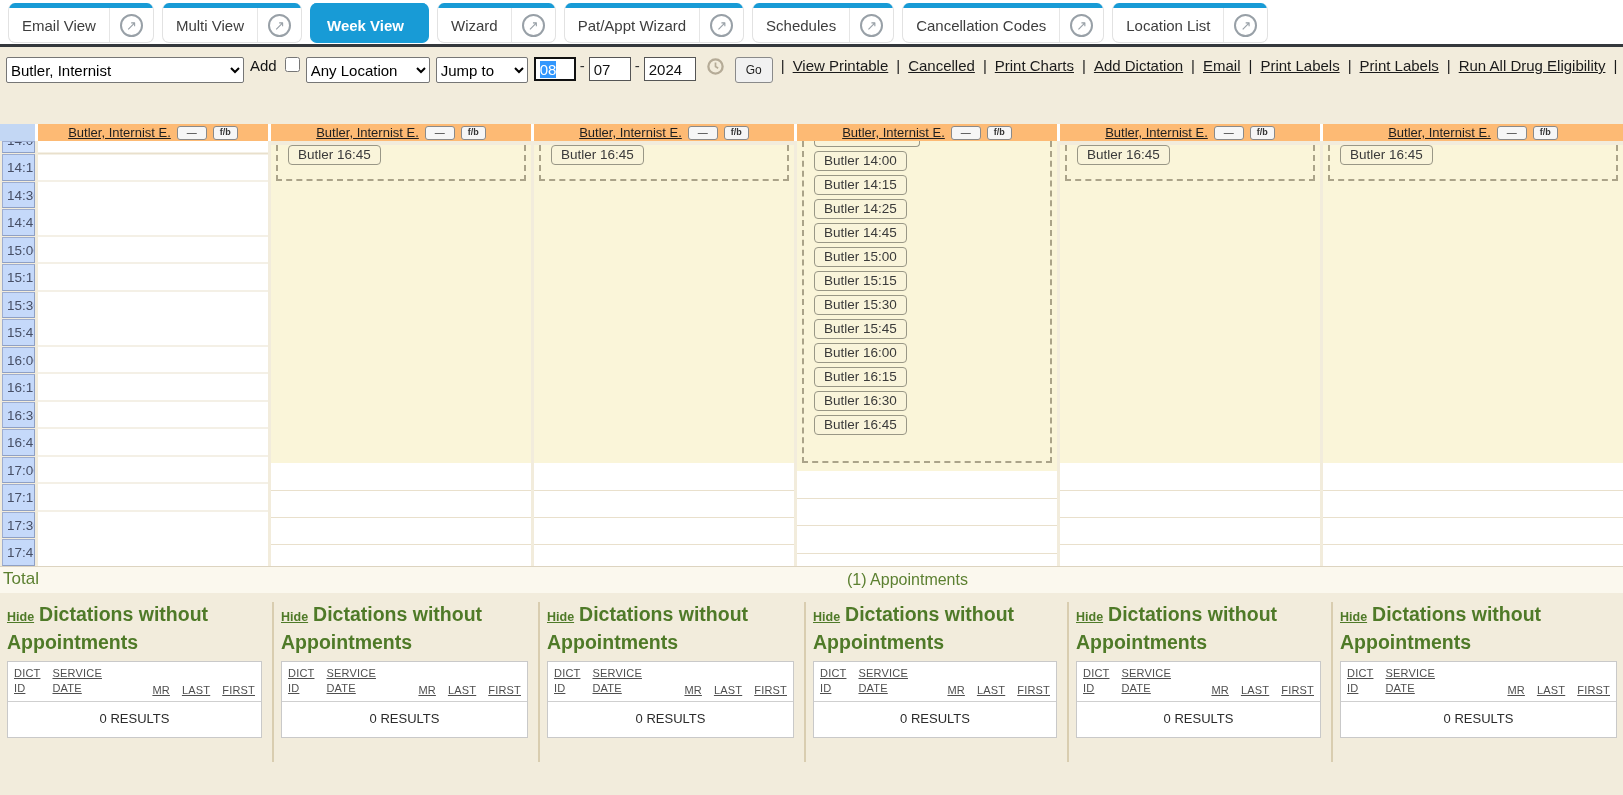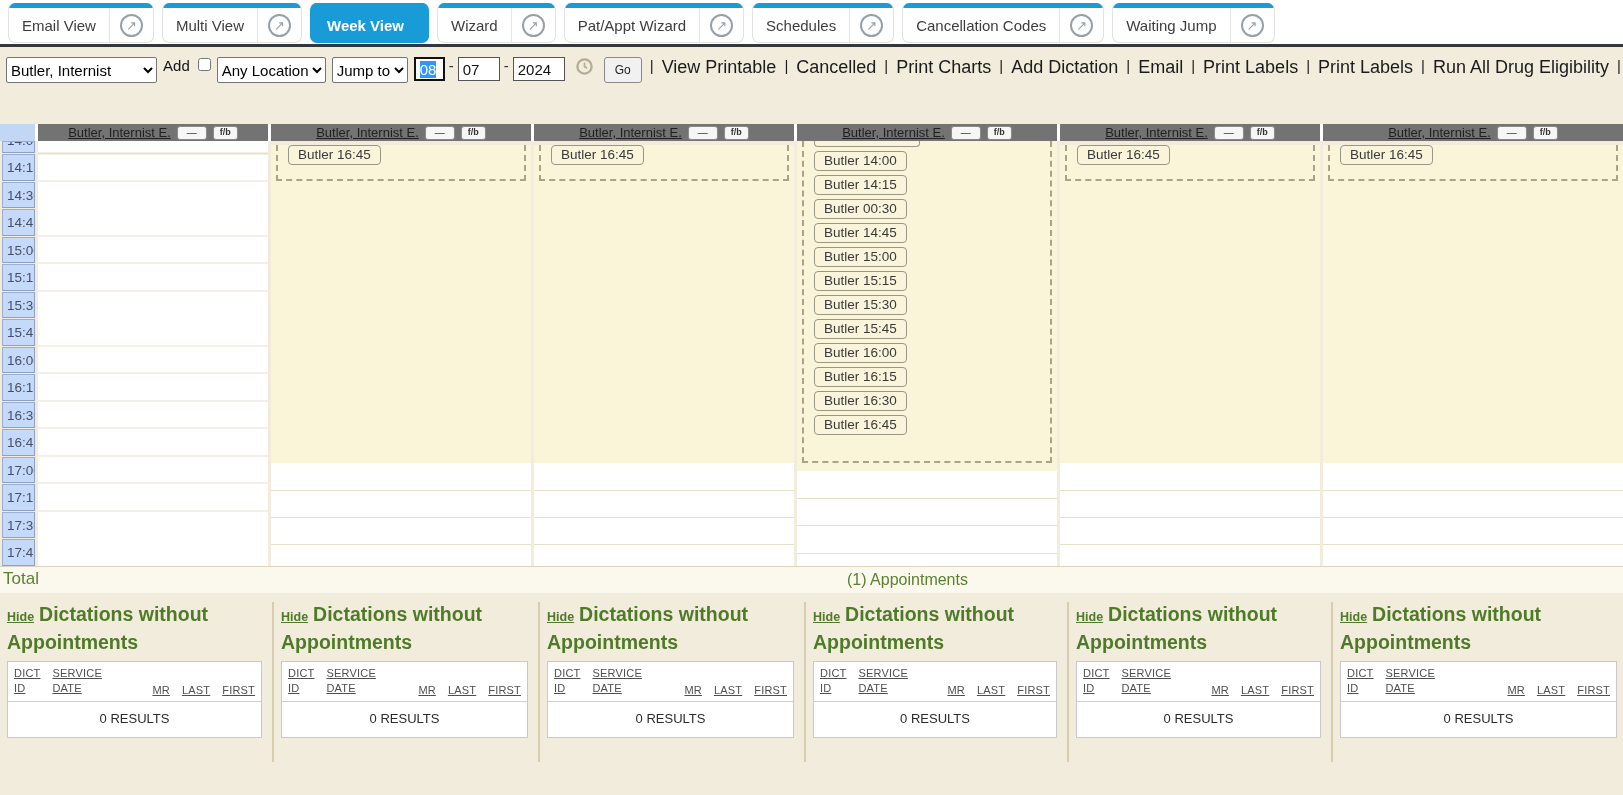--- a/index.html
+++ b/index.html
@@ -33,29 +33,29 @@
   .datein { width:42px; height:24px; border:1px solid #555; font-size:15px; padding:1px 4px;
             font-family:"Liberation Sans",sans-serif; background:#fff; color:#111; }
   .datein.focus { border:2px solid #111; display:inline-flex; align-items:center; }
   .datein.focus .selhl { background:#3297fd; color:#fff; }
   .dash { font-size:15px; color:#333; margin:0 -2px; }
   .clock { margin:0 4px; display:flex; align-items:center; }
   .go-btn { font-size:12px; color:#1d1d1d; background:#f1f1f1; border:1px solid #8a8a8a;
             border-radius:3px; padding:2px 10px; height:26px; cursor:pointer;
             font-family:"Liberation Sans",sans-serif; }
   .pipe { font-size:15px; color:#1b1b1b; padding:0 2px; }
-  a.tlink { font-size:18px; color:#1b1b1b; cursor:pointer; }
+  a.tlink { font-size:15px; color:#1b1b1b; text-decoration:underline; cursor:pointer; }
   .tb-row2 { margin-top:5px; }
 
   
   .grid { margin-top:6px; }
   .hdr-row { display:flex; gap:3px; background:#fff; height:17px; }
   .corner { width:35px; background:#c3d7f4; flex:none; }
   .w0 { width:230px; flex:none; } .wN { width:260px; flex:none; } .wL { flex:1; }
-  .col-head { background:#737373; display:flex; align-items:center; justify-content:center; gap:6px; }
+  .col-head { background:#fdba74; display:flex; align-items:center; justify-content:center; gap:6px; }
   .col-head a { font-size:13px; color:#1f1f1f; text-decoration:underline; cursor:pointer; }
   .mini { font-size:10px; color:#333; background:#f6f6f6; border:1px solid #8a8a8a;
           border-radius:3px; height:14px; line-height:11px; padding:0 9px; cursor:pointer;
           font-family:"Liberation Sans",sans-serif; }
   .mini.fb { font-weight:bold; font-size:9px; padding:0 6px; }
 
   .body-row { display:flex; gap:3px; background:#f2ecdc; height:425px; }
   .timecol { width:35px; flex:none; padding-left:2px; }
   .tcell { height:26.5px; margin-bottom:1px; background:#c5d9fa; border:1px solid #9dadd0;
            border-bottom-color:#8fa0c4; border-right-color:#8fa0c4; font-size:13.5px;
@@ -138,21 +138,21 @@
         <span class="elink">↗</span>
       </span>
   </div>
   <div class="tab">
     <span class="tab-label">Cancellation Codes</span>
     <span class="tab-iconbox">
         <span class="elink">↗</span>
       </span>
   </div>
   <div class="tab">
-    <span class="tab-label">Waiting Jump</span>
+    <span class="tab-label">Location List</span>
     <span class="tab-iconbox">
         <span class="elink">↗</span>
       </span>
   </div>
 </div>
 
 <div class="toolbar">
   <div class="tb-row1">
     <select class="sel-provider">
       <option>Butler, Internist</option>
@@ -277,21 +277,21 @@
       </div>
       <div class="white-rows wr-std"></div>
     </div>
 
     <div class="col wN">
       <div class="yellow y-big">
         <div class="dashed dash-lg">
           <span class="slot-stub"></span>
           <button class="slot">Butler 14:00</button>
           <button class="slot">Butler 14:15</button>
-          <button class="slot">Butler 00:30</button>
+          <button class="slot">Butler 14:25</button>
           <button class="slot">Butler 14:45</button>
           <button class="slot">Butler 15:00</button>
           <button class="slot">Butler 15:15</button>
           <button class="slot">Butler 15:30</button>
           <button class="slot">Butler 15:45</button>
           <button class="slot">Butler 16:00</button>
           <button class="slot">Butler 16:15</button>
           <button class="slot">Butler 16:30</button>
           <button class="slot">Butler 16:45</button>
         </div>

